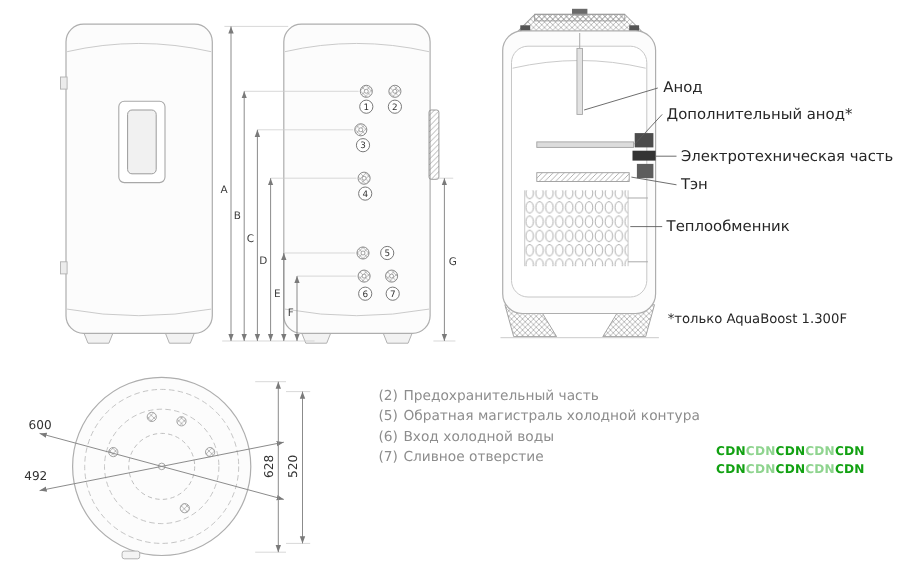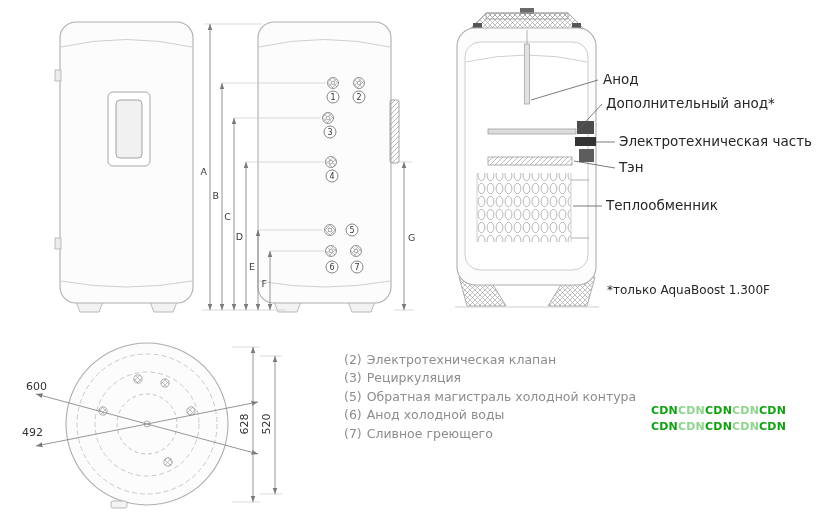--- a/index.html
+++ b/index.html
@@ -248,38 +248,35 @@
     <line class="ext" x1="260" y1="494" x2="282" y2="494"></line>
     <line class="dim" x1="275" y1="356" x2="275" y2="494" marker-start="url(#arw)" marker-end="url(#arw)"></line>
     <text class="t-num" transform="rotate(-90 270 424)" x="270" y="424" text-anchor="middle">520</text>
   </g>
 </svg>
 
   <div class="legend">
 
 
       <div class="legend-row">
-        <span class="legend-num">(2)</span><span class="legend-text">Электротехническая клапан</span>
-      </div>
-
-      <div class="legend-row">
-        <span class="legend-num">(3)</span><span class="legend-text">Рециркуляция</span>
-      </div>
+        <span class="legend-num">(2)</span><span class="legend-text">Предохранительный часть</span>
+      </div>
+
 
 
       <div class="legend-row">
         <span class="legend-num">(5)</span><span class="legend-text">Обратная магистраль холодной контура</span>
       </div>
 
       <div class="legend-row">
-        <span class="legend-num">(6)</span><span class="legend-text">Анод холодной воды</span>
-      </div>
-
-      <div class="legend-row">
-        <span class="legend-num">(7)</span><span class="legend-text">Сливное греющего</span>
+        <span class="legend-num">(6)</span><span class="legend-text">Вход холодной воды</span>
+      </div>
+
+      <div class="legend-row">
+        <span class="legend-num">(7)</span><span class="legend-text">Сливное отверстие</span>
       </div>
     </div>
 
   <div class="watermark">
     <div class="wm-row">
       
     <span>CDN</span><span>CDN</span><span>CDN</span><span>CDN</span><span>CDN</span></div>
     <div class="wm-row">
       
     <span>CDN</span><span>CDN</span><span>CDN</span><span>CDN</span><span>CDN</span></div>

